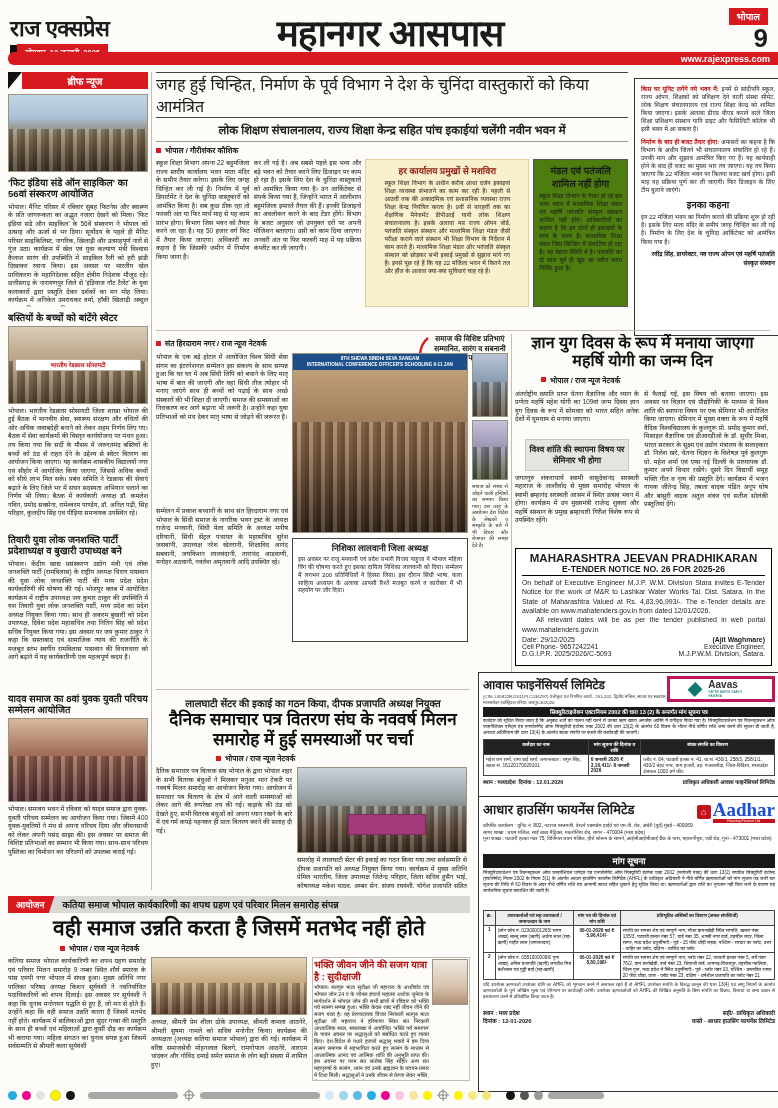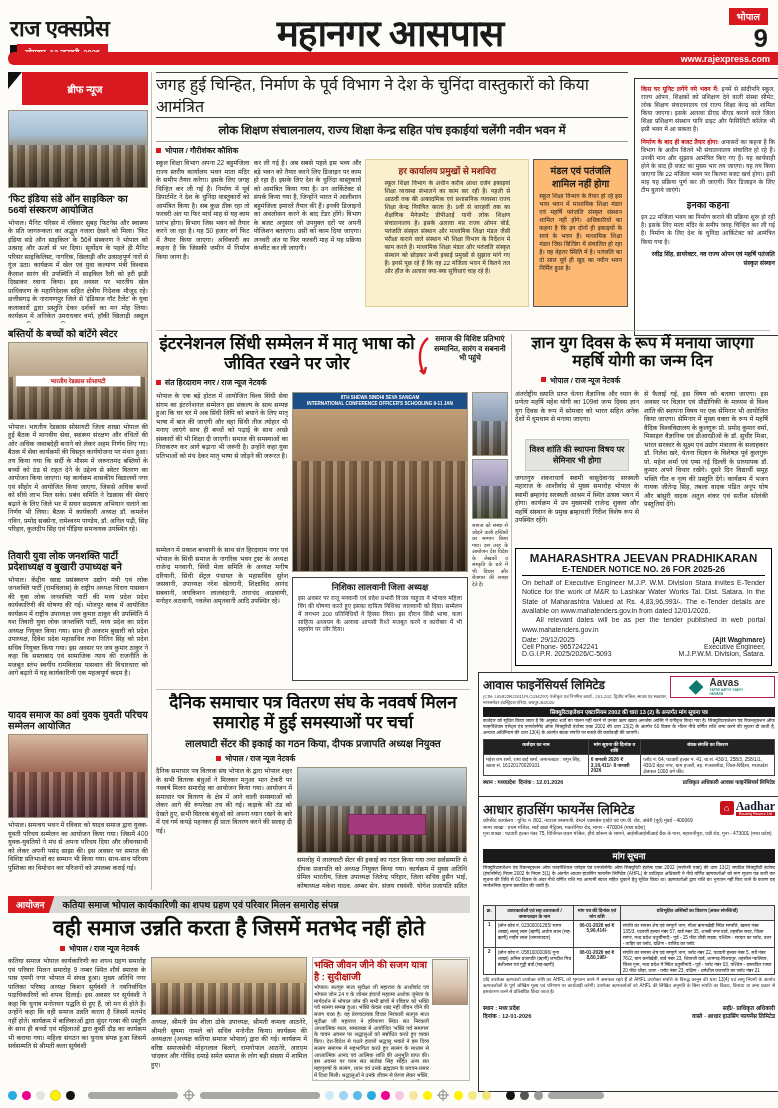--- a/index.html
+++ b/index.html
@@ -19,21 +19,21 @@
   .masthead-left{font-size:22px;font-weight:800;letter-spacing:-.5px;}
   .datechip{display:flex;align-items:center;margin-top:2px;}
   .datechip .blk{width:7px;height:15px;background:#111;}
   .datechip .red{background:#d91920;color:#fff;font-size:7.5px;font-weight:bold;padding:3px 8px;}
   .paper-title{font-size:37px;font-weight:900;letter-spacing:-1px;}
   .citychip{background:#d91920;color:#fff;font-size:9.5px;font-weight:bold;padding:2px 8px;display:inline-block;}
   .pageno{font-size:26px;font-weight:800;line-height:1;}
   .redbar{background:#d91920;display:flex;align-items:center;justify-content:flex-end;padding-right:16px;border-radius:6px;}
   .redbar span{color:#fff;font-size:9px;font-weight:bold;}
   
-  .brief-banner{display:flex;align-items:stretch;height:33px;}
+  .brief-banner{display:flex;align-items:stretch;height:17px;}
   .brief-banner .tri{width:0;height:0;border-top:17px solid #111;border-right:14px solid transparent;}
   .brief-banner .bar{flex:1;background:#d91920;color:#fff;font-size:10px;font-weight:bold;
                      display:flex;align-items:center;justify-content:center;}
   .brief-h{font-size:9.6px;font-weight:800;line-height:1.18;margin:5px 0 3px 0;}
   
   .photo{position:relative;overflow:hidden;border:1px solid #9a937f;}
   .crowdfx{position:absolute;left:0;right:0;bottom:0;height:55%;
      background:repeating-linear-gradient(90deg,rgba(20,16,10,.35) 0 4px,rgba(250,245,235,.18) 4px 8px,rgba(60,40,25,.3) 8px 12px);}
   .ph-cycle{background:linear-gradient(180deg,#c3d6e6 0%,#a8c0d4 30%,#8f7c60 55%,#41362a 100%);}
   .ph-redcross{background:linear-gradient(180deg,#d9cdb7 0%,#b7a183 45%,#5d4b38 100%);}
@@ -42,21 +42,21 @@
   .ph-vitaran{background:linear-gradient(180deg,#c9d3d8 0%,#98a3a6 35%,#6d5a48 70%,#3a2d23 100%);}
   .ph-katiya{background:linear-gradient(180deg,#e4d6b8 0%,#c3a87f 45%,#6b4a38 100%);}
   .ph-mini{background:linear-gradient(180deg,#b8c4d6 0%,#8fa0b5 40%,#5e5142 100%);}
   .photo .bannerline{position:absolute;left:4%;right:4%;background:#fff;color:#c01414;
      font-weight:bold;text-align:center;border:1px solid #b9b2a0;}
   .blue-strip{position:absolute;top:0;left:0;right:0;background:#1c4f8a;color:#fff;
      font-size:4.6px;font-weight:bold;text-align:center;line-height:1.35;padding:2px 3px;}
   
   .ybox{background:#fbf0cd;border:1px solid #e2cf9a;padding:4px 18px;overflow:hidden;}
   .ybox .t{color:#8f1d10;font-weight:800;font-size:9px;text-align:center;margin-bottom:3px;}
-  .wbox{border:1px solid #555;padding:4px 5px;overflow:hidden;background:#fdba74;}
+  .wbox{border:1px solid #555;padding:4px 5px;overflow:hidden;background:#4d7c0f;}
   .wbox .t{font-weight:800;font-size:9.6px;text-align:center;margin-bottom:3px;}
   .infobox{border:1.5px solid #333;background:#fff;padding:6px 6px;overflow:hidden;}
   .lead-red{color:#c01414;font-weight:800;}
   .quote-t{font-weight:800;font-size:9.5px;text-align:center;margin:4px 0 2px 0;}
   .nbox{border:1px solid #444;padding:3px 5px;background:#fff;overflow:hidden;}
   .nbox .t{font-weight:800;font-size:8.6px;text-align:center;margin-bottom:2px;}
   .inset-gray{background:#e4e4e0;border:1px solid #c9c9c3;font-weight:800;font-size:8.2px;
       text-align:center;padding:4px 3px;line-height:1.35;}
   
   .mjp{border:1.6px solid #000;background:#fff;padding:3px 6px;overflow:hidden;}
@@ -159,21 +159,20 @@
     <p class="jtext" style="margin:0 0 4px 0;font-size:6.1px;"><span class="lead-red">किस घर यूनिट लगेंगे नये भवन में:</span><span> इनमें से सांदीपनि स्कूल, राज्य ओपन, शिक्षकों को प्रशिक्षण देने वाली संस्था सीमेट, लोक शिक्षण संचालनालय एवं राज्य शिक्षा केन्द्र को शामिल किया जाएगा। इसके अलावा डीएड बीएड कराने वाले जिला शिक्षा प्रशिक्षण संस्थान यानि डाइट और फैसिलिटी कॉलेज भी इसी भवन में आ सकता है।</span></p>
     <p class="jtext" style="margin:0;font-size:6.1px;"><span class="lead-red">निर्माण के बाद ही बजट तैयार होगा:</span><span> अफसरों का कहना है कि विभाग के अधीन जितने भी संचालनालय संचालित हो रहे हैं। उनकी मान और सुझाव आमंत्रित किए गए हैं। यह कार्यवाही होने के बाद ही बजट का मुख्य भार तय जाएगा। यह तय किया जाएगा कि 22 मंजिला भवन पर कितना बजट खर्च होगा। इसी माह यह प्रक्रिया पूर्ण कर ली जाएगी। फिर डिजाइन के लिए टीम बुलाये जाएंगे।</span></p>
     <div class="quote-t">इनका कहना</div>
     <div class="jtext" style="font-size:6.1px;">इन 22 मंजिला भवन का निर्माण कराने की प्रक्रिया शुरू हो रही है। इसके लिए माता मंदिर के समीप जगह चिन्हित कर ली गई है। निर्माण के लिए देश के चुनिंदा आर्किटेक्ट को आमंत्रित किया गया है।</div>
     <div style="font-size:6.1px;font-weight:bold;text-align:right;margin-top:3px;">रवींद्र सिंह, डायरेक्टर, नव राज्य ओपन एवं महर्षि पतंजलि संस्कृत संस्थान</div>
   </div>
 
   <div class="hairline-h" style="left:156px;top:330px;width:614px;"></div>
 
   <div class="abs" style="left:156px;top:334px;width:352px;height:354px;overflow:hidden;">
-    <div class="center hl" style="font-size:17px;line-height:1.15;width:262px;">इंटरनेशनल सिंधी सम्मेलन में मातृ भाषा को जीवित रखने पर जोर</div>
     <div class="abs" style="left:262px;top:0;width:90px;">
       <svg width="18" height="44" viewBox="0 0 18 44" style="position:absolute;left:-4px;top:2px;">
         <path d="M14 2 C4 10 4 26 10 38 L6 34 M10 38 L12 31" stroke="#d91920" stroke-width="2.4" fill="none"></path>
       </svg>
       <div style="margin-left:14px;font-size:7.4px;font-weight:800;text-align:center;line-height:1.3;">समाज की विशिष्ट प्रतिभाएं सम्मानित, सारंग व सबनानी भी पहुंचे</div>
     </div>
     <div class="byline" style="margin-top:4px;">
       <span class="dot"></span>
       <span>संत हिरदाराम नगर / राज न्यूज नेटवर्क</span>
     </div>
@@ -239,22 +238,22 @@
         <div style="font-weight:bold;">(Ajit Waghmare)</div>
         <div>Executive Engineer,</div>
         <div>M.J.P.W.M. Division, Satara.</div>
       </div>
     </div>
   </div>
 
   <div class="hairline-h" style="left:156px;top:689px;width:314px;"></div>
 
   <div class="abs" style="left:156px;top:693px;width:314px;height:196px;overflow:hidden;">
+    <div class="center" style="font-size:10px;font-weight:800;margin-top:3px;">लालघाटी सेंटर की इकाई का गठन किया, दीपक प्रजापति अध्यक्ष नियुक्त</div>
     <div class="center hl" style="font-size:17px;line-height:1.18;">दैनिक समाचार पत्र वितरण संघ के नववर्ष मिलन समारोह में हुई समस्याओं पर चर्चा</div>
-    <div class="center" style="font-size:10px;font-weight:800;margin-top:3px;">लालघाटी सेंटर की इकाई का गठन किया, दीपक प्रजापति अध्यक्ष नियुक्त</div>
     <div class="byline" style="margin-top:3px;margin-left:60px;">
       <span class="dot"></span>
       <span>भोपाल / राज न्यूज नेटवर्क</span>
     </div>
     <div style="display:flex;gap:5px;margin-top:4px;height:120px;">
       <div class="jtext" style="width:136px;height:120px;">दैनिक समाचार पत्र वितरक संघ भोपाल के द्वारा भोपाल शहर के सभी वितरक बंधुओं ने मिलकर मनुआ भान टेकरी पर नववर्ष मिलन समारोह का आयोजन किया गया। आयोजन में समाचार पत्र वितरण के क्षेत्र में आने वाली समस्याओं को लेकर आगे की रूपरेखा तय की गई। कड़ाके की ठंड को देखते हुए, सभी वितरक बंधुओं को अपना ध्यान रखने के बारे में एवं गर्म कपड़े पहनकर ही प्रातः वितरण करने की सलाह दी गई।</div>
       <div style="width:170px;">
         <div class="photo ph-vitaran" style="height:84px;">
           <div class="crowdfx"></div>
           <div style="position:absolute;left:30%;top:55%;width:45%;height:22%;background:#a23a7c;border:1px solid #7c2a5e;"></div>
@@ -263,21 +262,21 @@
       </div>
     </div>
   </div>
 
   <div class="abs adbox" style="left:478px;top:672px;width:292px;height:118px;padding:3px 4px;">
     <div style="display:flex;justify-content:space-between;">
       <div style="width:200px;">
         <div style="font-size:12px;font-weight:800;">आवास फाइनेंसियर्स लिमिटेड</div>
         <div style="font-size:4.4px;color:#333;">(CIN: L65922RJ2011PLC034297) पंजीकृत एवं निगमित कार्या., 201-202, द्वितीय मंजिल, साउथ एंड स्क्वायर, मानसरोवर इंडस्ट्रियल एरिया, जयपुर-302020</div>
       </div>
-      <div style="display:flex;align-items:center;gap:8px;border:1px solid #be185d;padding:1px 20px;height:18px;">
+      <div style="display:flex;align-items:center;gap:8px;border:3px solid #be185d;padding:1px 20px;height:18px;">
         <div style="width:11px;height:11px;background:#0e7a6f;transform:rotate(45deg);"></div>
         <div>
           <div style="font-size:10px;font-weight:800;color:#333;line-height:1;">Aavas</div>
           <div style="font-size:3.2px;color:#0e7a6f;">SAPNE AAPKE SAATH HAMARA</div>
         </div>
       </div>
     </div>
     <div class="blackbar" style="font-size:5.6px;margin-top:2px;padding:1px 0;">सिक्युरिटाइजेशन एक्ट/नियम 2002 की धारा 13 (2) के अन्तर्गत मांग सूचना पत्र</div>
     <div class="jtext-sm" style="height:20px;margin-top:1px;font-size:4.7px;">कर्जदार को सूचित किया जाता है कि अनुबंध शर्तों का पालन नहीं करने से उनका ऋण खाता अनर्जक आस्ति में वर्गीकृत किया गया है। सिक्युरिटाइजेशन एंड रिकन्स्ट्रक्शन ऑफ फाइनेंशियल एसेट्स एंड एनफोर्समेंट ऑफ सिक्युरिटी इंटरेस्ट एक्ट 2002 की धारा 13(2) के अंतर्गत 60 दिवस के भीतर नीचे वर्णित राशि जमा करने की सूचना दी जाती है, अन्यथा अधिनियम की धारा 13(4) के अंतर्गत बंधक संपत्ति पर कब्जे की कार्यवाही की जाएगी।</div>
     <table class="adtable" style="font-size:4.8px;margin-top:1px;">
@@ -299,21 +298,21 @@
       <span>प्राधिकृत अधिकारी आवास फाइनेंसियर्स लिमिटेड</span>
     </div>
   </div>
 
   <div class="abs adbox" style="left:478px;top:796px;width:292px;height:288px;padding:3px 4px;">
     <div style="display:flex;justify-content:space-between;align-items:flex-start;">
       <div style="font-size:13px;font-weight:800;">आधार हाउसिंग फायनेंस लिमिटेड</div>
       <div style="display:flex;align-items:center;gap:2px;">
         <div style="width:14px;height:14px;background:#c6131b;border-radius:2px;color:#fff;font-size:9px;display:flex;align-items:center;justify-content:center;">⌂</div>
         <div>
-          <div style="font-size:12px;font-weight:800;color:#0f172a;line-height:1;font-family:'Liberation Serif','DejaVu Serif',serif;">Aadhar</div>
+          <div style="font-size:19px;font-weight:800;color:#1d4ed8;line-height:1;font-family:'Liberation Serif','DejaVu Serif',serif;">Aadhar</div>
           <div style="font-size:3.6px;background:#c6131b;color:#fff;text-align:center;padding:0 1px;">Housing Finance Ltd</div>
         </div>
       </div>
     </div>
     <div style="font-size:4.9px;line-height:1.35;">
       <div>कॉर्पोरेट कार्यालय : यूनिट नं. 802, नटराज रुस्तमजी, वेस्टर्न एक्सप्रेस हाईवे एवं एम.वी. रोड, अंधेरी (पूर्व) मुंबई - 400069</div>
       <div>सागर शाखा : प्रथम मंजिल, साईं बाबा मैट्रिक्स, मकरोनिया रोड, सागर - 470004 (मध्य प्रदेश)</div>
       <div>गुना शाखा : पटवारी हल्का नंबर 75, विर्जिनल प्रथम मंजिल, हीरो शोरूम के सामने, आईसीआईसीआई बैंक के पास, महारानीपुरा, एबी रोड, गुना - 473001 (मध्य प्रदेश)</div>
     </div>
     <div class="blackbar" style="font-size:8.6px;margin-top:11px;padding:1px 10px;">मांग सूचना</div>

